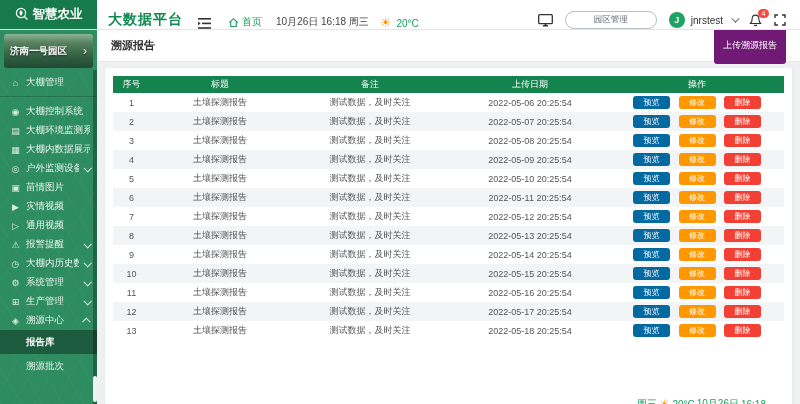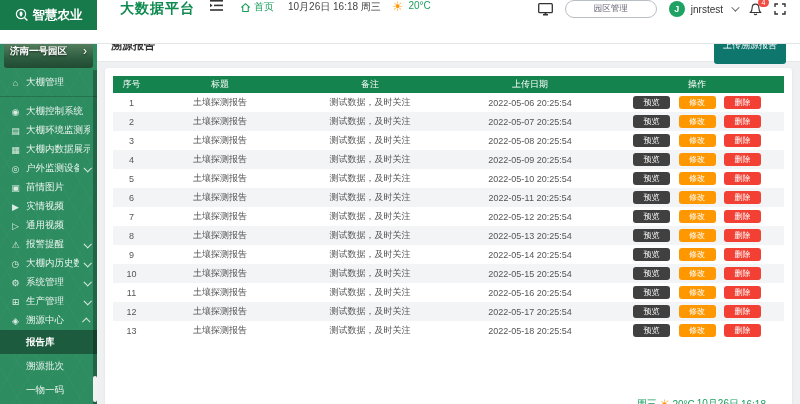--- a/index.html
+++ b/index.html
@@ -2,23 +2,23 @@
 <html><head>
 <meta charset="utf-8">
 <style>
   * { margin:0; padding:0; box-sizing:border-box; }
   html,body { width:800px; height:404px; overflow:hidden; }
   body {
     font-family:"Liberation Sans","DejaVu Sans",sans-serif;
     background:#eef0f2; position:relative; color:#333;
   }
   
-  .topbar { height:44px; background:#fff; display:flex; align-items:flex-start; border-bottom:1px solid #e3e6e9; position:relative; z-index:5; }
+  .topbar { height:30px; background:#fff; display:flex; align-items:flex-end; border-bottom:1px solid #e3e6e9; position:relative; z-index:5; }
   .logo { width:97px; height:30px; background:#177a4b; color:#fff; display:flex; align-items:center; justify-content:center; gap:4px; font-weight:bold; font-size:12.5px; flex:0 0 auto; }
-  .platform { color:#0f8a50; font-weight:bold; font-size:14px; margin-left:23px; letter-spacing:1px; }
+  .platform { color:#0f8a50; font-weight:bold; font-size:14px; margin-left:11px; letter-spacing:1px; }
   .collapse-btn { margin-left:15px; display:flex; align-items:center; cursor:pointer; }
   .home-group { margin-left:17px; display:flex; align-items:center; gap:3px; color:#1a9e5c; font-size:10px; cursor:pointer; }
   .datetime { margin-left:14px; font-size:10px; color:#444; }
   .sun-glyph { color:#ff9800; font-size:13px; margin-left:11px; line-height:1; }
   .temp { color:#1a9e5c; font-size:10px; margin-left:5px; }
   .topbar-right { margin-left:auto; display:flex; align-items:center; gap:12px; padding-right:14px; }
   .pill { border:1px solid #b9bec4; border-radius:10px; padding:2px 28px; font-size:8.5px; color:#667; background:#fff; cursor:pointer; }
   .avatar { width:16px; height:16px; border-radius:50%; background:#1fa263; color:#fff; font-size:9px; display:flex; align-items:center; justify-content:center; font-weight:bold; }
   .username { font-size:10px; color:#333; margin-left:-6px; }
   .chev { display:inline-block; width:6px; height:6px; border-right:1.4px solid #666; border-bottom:1.4px solid #666; transform:rotate(45deg) translateY(-2px); margin-left:-4px; }
@@ -43,29 +43,29 @@
   .mi-chevron.ch-up { transform:rotate(-135deg) translateY(-1px); }
   .menu-divider { height:1px; background:rgba(0,0,0,0.18); margin:4px 0 5px; }
   .sub-item { height:24px; display:flex; align-items:center; padding-left:26px; cursor:pointer; }
   .sub-item.active { background:#1c5b3e; color:#fff; font-weight:bold; }
   .scroll-track { position:absolute; right:0; top:40px; bottom:0; width:4px; background:rgba(0,0,0,0.28); }
   .scroll-thumb { position:absolute; right:0; top:306px; width:4px; height:26px; background:#f2f2f2; border-radius:2px; }
   
   .main { position:absolute; left:97px; top:30px; right:0; bottom:0; background:#eef0f2; }
   .page-header { height:32px; background:#fff; display:flex; align-items:center; justify-content:space-between; padding:0 14px; border-bottom:1px solid #e8e8e8; }
   .page-title { font-size:11px; font-weight:bold; color:#333; }
-  .upload-btn { background:#0f766e; color:#fff; font-size:9px; padding:12px 9px; border-radius:3px; border:none; cursor:pointer; }
+  .upload-btn { background:#701a75; color:#fff; font-size:9px; padding:12px 9px; border-radius:3px; border:none; cursor:pointer; }
   .card { margin:6px 8px 0; background:#fff; border-radius:3px; padding:8px 8px 0; height:356px; position:relative; box-shadow:0 1px 3px rgba(0,0,0,0.07); }
   table { width:100%; border-collapse:collapse; font-size:9px; table-layout:fixed; }
   col.c1{width:37px} col.c2{width:140px} col.c3{width:160px} col.c4{width:160px}
   thead th { background:#15834e; color:#fff; font-weight:normal; height:17px; font-size:9px; text-align:center; }
   tbody td { height:19px; text-align:center; color:#555; overflow:hidden; white-space:nowrap; }
   tbody tr:nth-child(even) td { background:#f3f4f6; }
   .row-btn { display:inline-block; width:37px; height:13px; line-height:13px; border-radius:3px; color:#fff; font-size:8px; border:none; padding:0; margin:0 3px; cursor:pointer; vertical-align:middle; }
-  .btn-preview { background:#404040; } .btn-edit { background:#ff9800; } .btn-delete { background:#f24034; }
+  .btn-preview { background:#0369a1; } .btn-edit { background:#ff9800; } .btn-delete { background:#f24034; }
   .card-footer { position:absolute; right:26px; bottom:13px; color:#1aa05e; font-size:10px; display:flex; align-items:center; gap:2px; }
   .card-footer .sun-glyph { margin-left:0; }
   svg { display:block; }
 </style>
 </head>
 <body>
 
 <div class="topbar">
   <div class="logo">
     <span>
@@ -210,23 +210,20 @@
   </div>
 
   <div class="sub-item active">
     <span class="si-label">报告库</span>
   </div>
 
   <div class="sub-item">
     <span class="si-label">溯源批次</span>
   </div>
 
-  <div class="sub-item">
-    <span class="si-label">一物一码</span>
-  </div>
 </div>
   <div class="scroll-track">
     <div class="scroll-thumb"></div>
   </div>
 </div>
 
 <div class="main">
   <div class="page-header">
     <div class="page-title">溯源报告</div>
     <button class="upload-btn">上传溯源报告</button>

